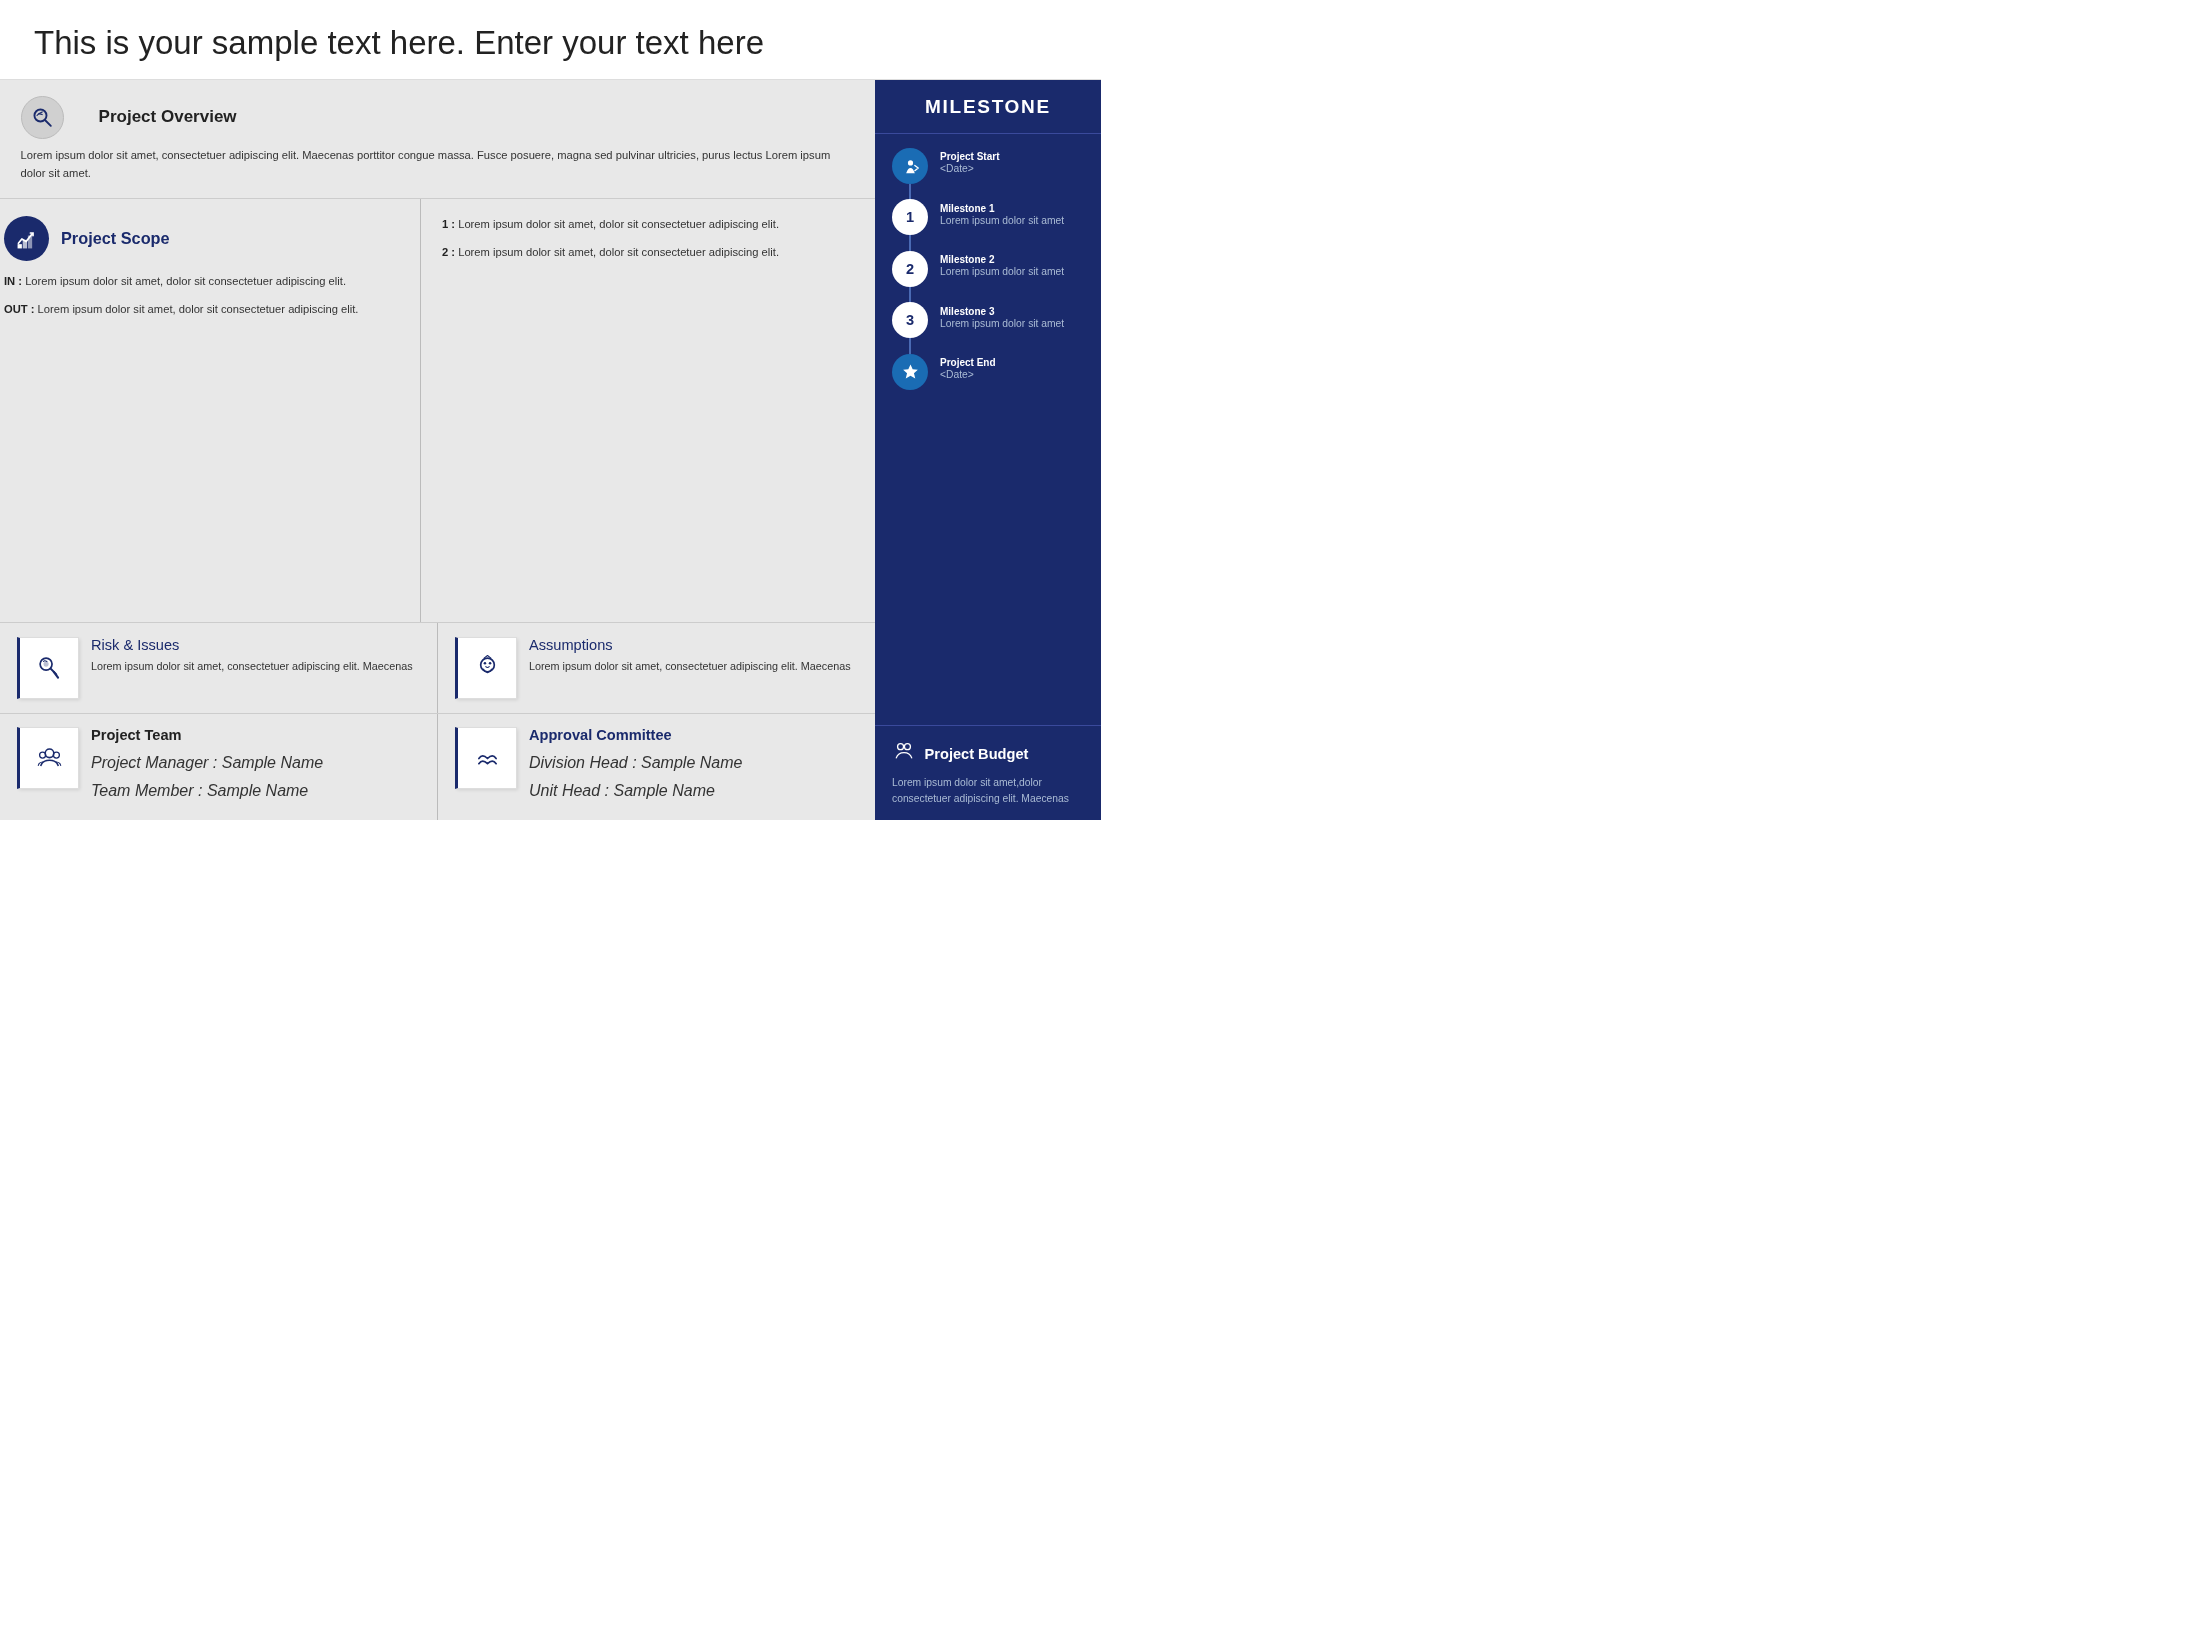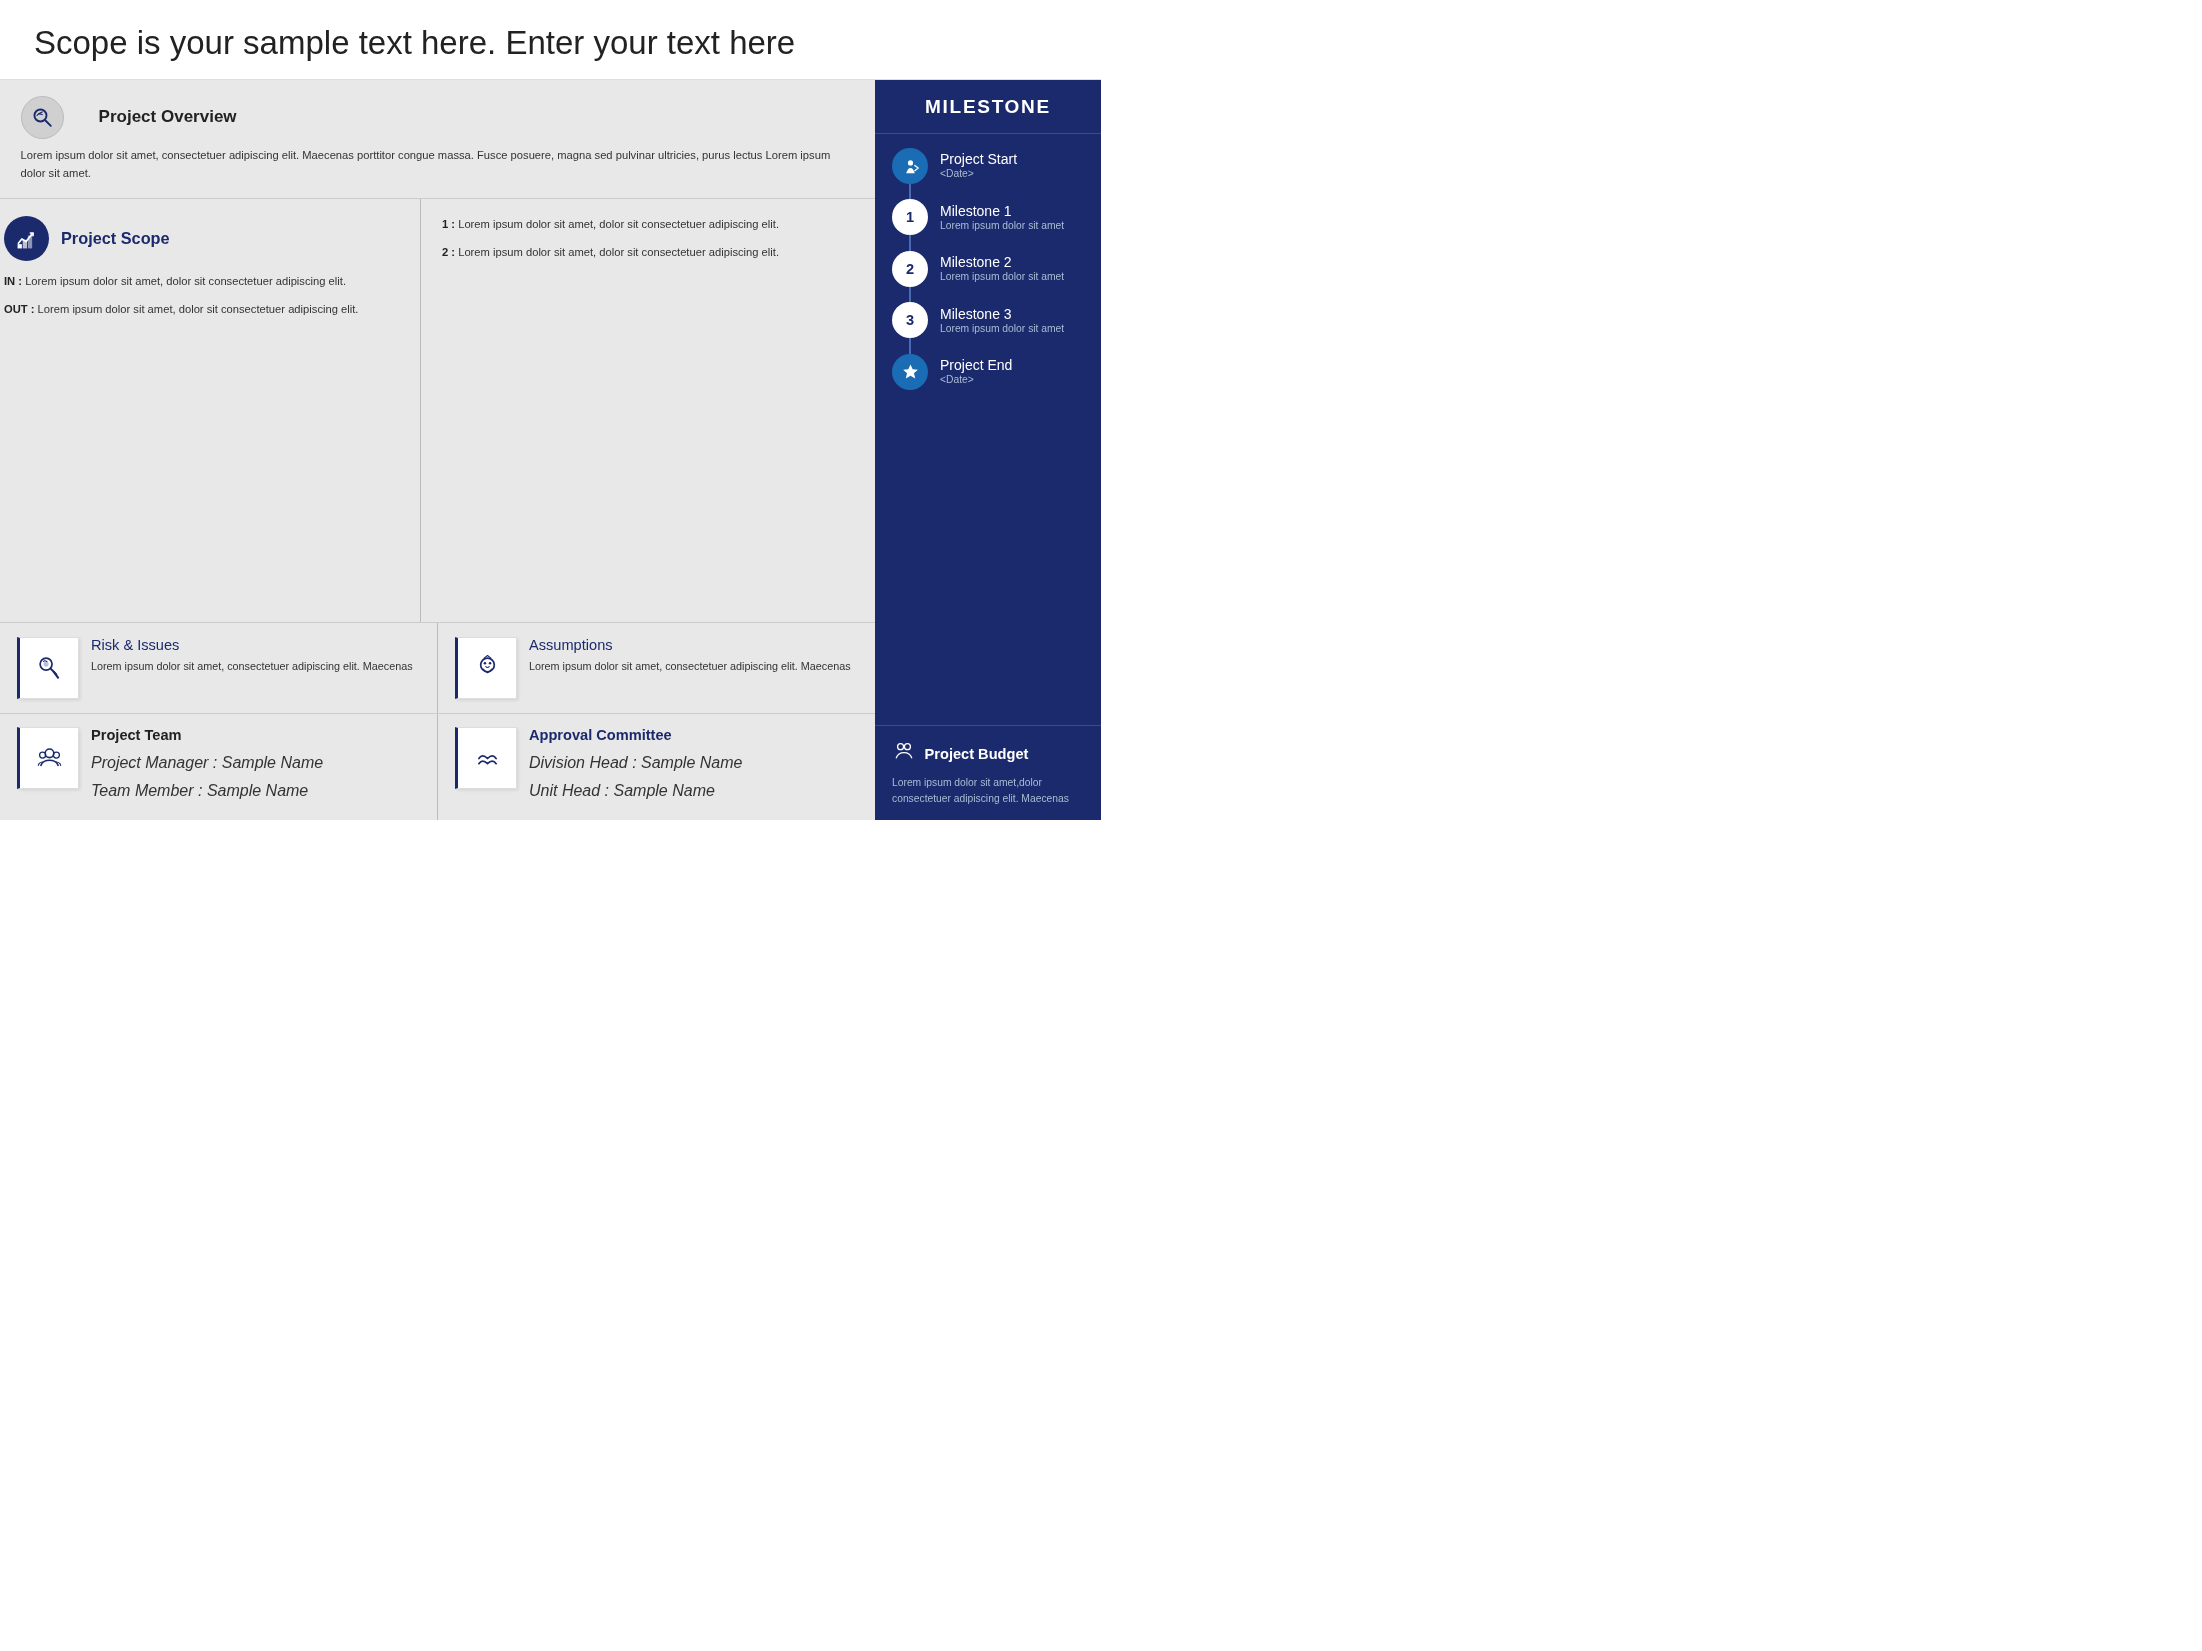--- a/index.html
+++ b/index.html
@@ -262,22 +262,22 @@
       width: 1.7px;
       height: 19px;
       background: #4a6ab4;
       z-index: 1;
     }
 
     .milestone-info {
       padding-top: 3.4px;
     }
     .milestone-name {
-      font-size: 14px;
-      font-weight: 400;
+      font-size: 10px;
+      font-weight: 700;
       color: #fff;
     }
     .milestone-desc {
       font-size: 10.3px;
       color: #aabbd4;
       line-height: 1.4;
     }
 
     
     .budget-section {
@@ -301,21 +301,21 @@
     }
     .budget-text {
       font-size: 10.3px;
       color: #aabbd4;
       line-height: 1.5;
     }
   </style>
 </head>
 <body>
 
-<div class="page-title">Scope is your sample text here. Enter your text here</div>
+<div class="page-title">This is your sample text here. Enter your text here</div>
 
 <div class="main-layout">
 
   <div class="left-panel">
 
     <div class="project-overview">
       <div class="overview-header">
         <div class="overview-icon">
           <svg width="22.4" height="22.4" viewBox="0 0 26 26" fill="none">
             <circle cx="11" cy="11" r="7" stroke="#1a2a6c" stroke-width="2.2" fill="none"></circle>

